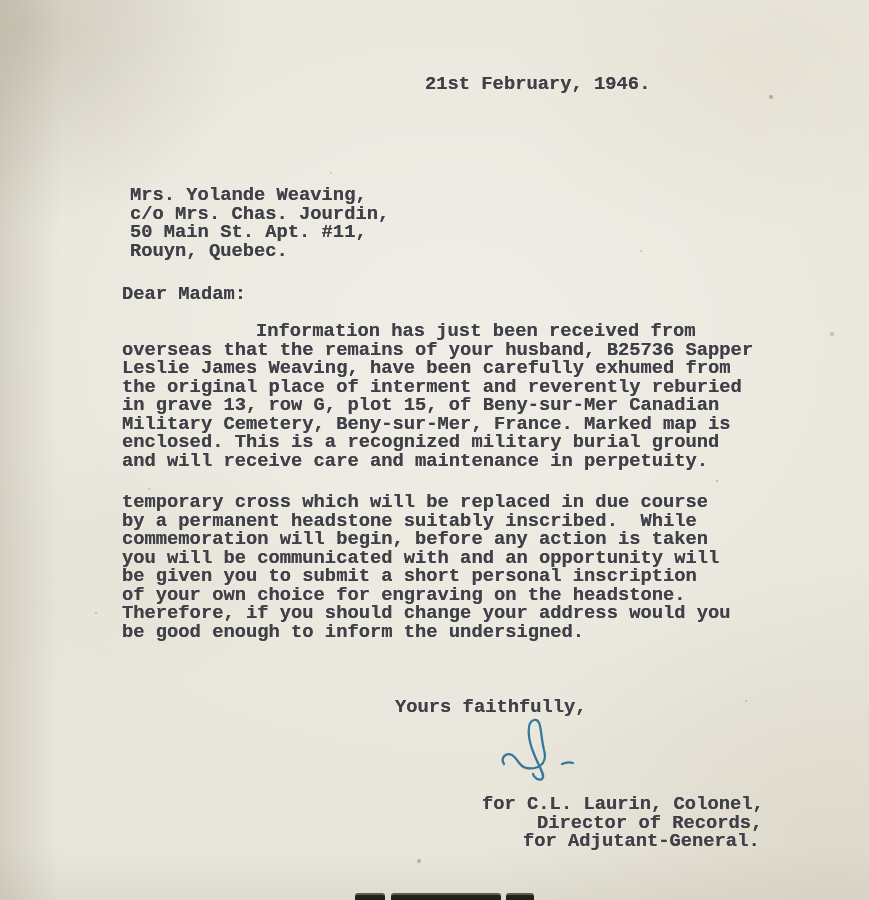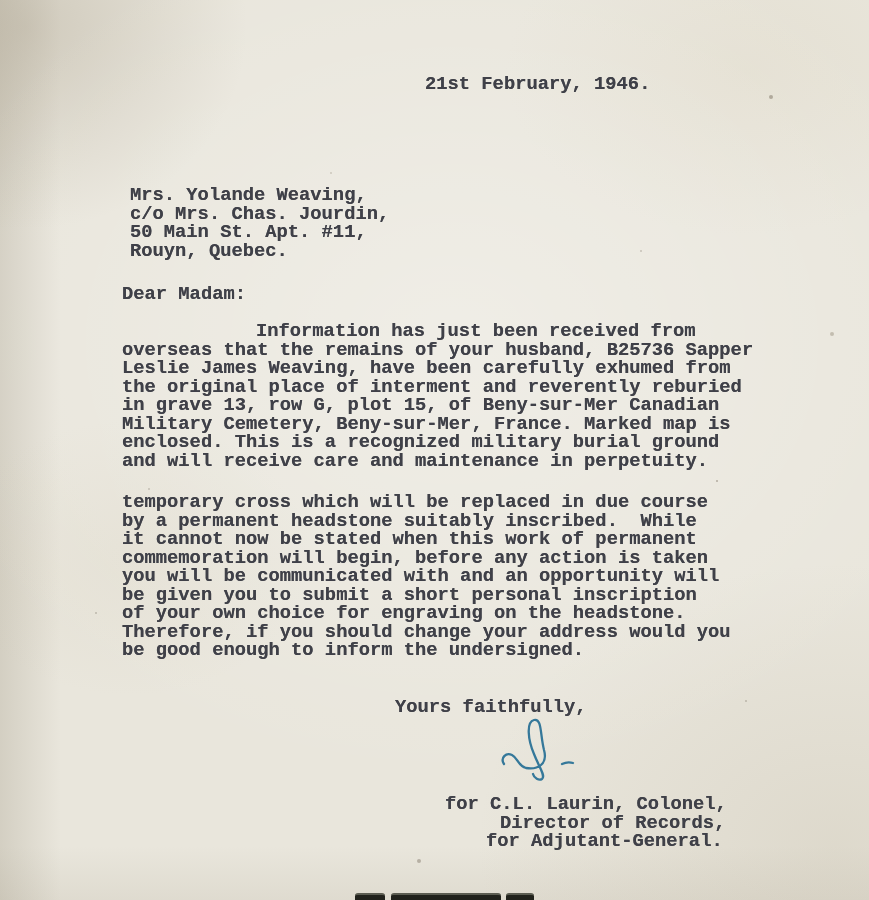--- a/index.html
+++ b/index.html
@@ -43,21 +43,21 @@
   .date{position:absolute;left:425px;top:75px;}
   .address{position:absolute;left:130px;top:186px;}
   .salutation{position:absolute;left:122px;top:285px;}
   .para{position:absolute;left:122px;}
   .para1{top:322px;}
   .para2{top:493px;}
   .indent{text-indent:134px;}
   .closing{position:absolute;left:395px;top:698px;}
   .signature{position:absolute;left:498px;top:712px;width:92px;height:72px;}
   .signature path{fill:none;stroke:#35789a;stroke-width:2.3;stroke-linecap:round;}
-  .sigblock{position:absolute;left:0;top:795px;width:735px;}
+  .sigblock{position:absolute;left:0;top:795px;width:735px;padding-left:37px;}
   .sig1{margin-left:445px;}
   .sig2{margin-left:500px;}
   .sig3{margin-left:486px;}
   .bar{position:absolute;top:893px;height:12px;background:#21221c;
        border-radius:3px 3px 0 0;border-top:2px solid #5c5d52;box-sizing:border-box;}
   .b1{left:355px;width:30px;}
   .b2{left:391px;width:110px;}
   .b3{left:506px;width:28px;}
   
   .tline{text-shadow:0 0 0.6px rgba(55,56,66,0.75);}
@@ -85,21 +85,20 @@
     <div class="tline">the original place of interment and reverently reburied</div>
     <div class="tline">in grave 13, row G, plot 15, of Beny-sur-Mer Canadian</div>
     <div class="tline">Military Cemetery, Beny-sur-Mer, France. Marked map is</div>
     <div class="tline">enclosed. This is a recognized military burial ground</div>
     <div class="tline">and will receive care and maintenance in perpetuity.</div>
   </div>
 
   <div class="para para2">
     <div class="tline">temporary cross which will be replaced in due course</div>
     <div class="tline">by a permanent headstone suitably inscribed.  While</div>
-    <div class="tline">it cannot now be stated when this work of permanent</div>
     <div class="tline">commemoration will begin, before any action is taken</div>
     <div class="tline">you will be communicated with and an opportunity will</div>
     <div class="tline">be given you to submit a short personal inscription</div>
     <div class="tline">of your own choice for engraving on the headstone.</div>
     <div class="tline">Therefore, if you should change your address would you</div>
     <div class="tline">be good enough to inform the undersigned.</div>
   </div>
 
   <div class="tline closing">Yours faithfully,</div>
 

